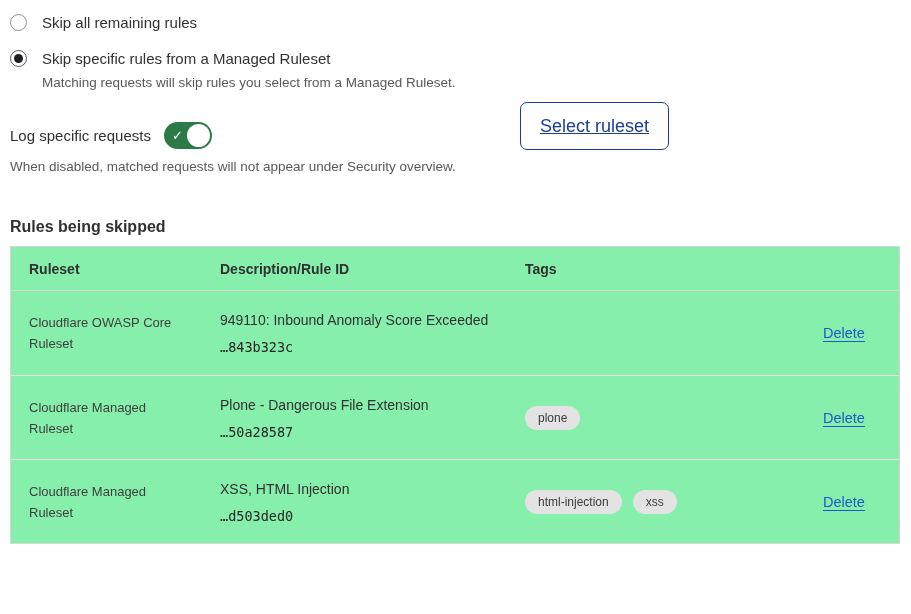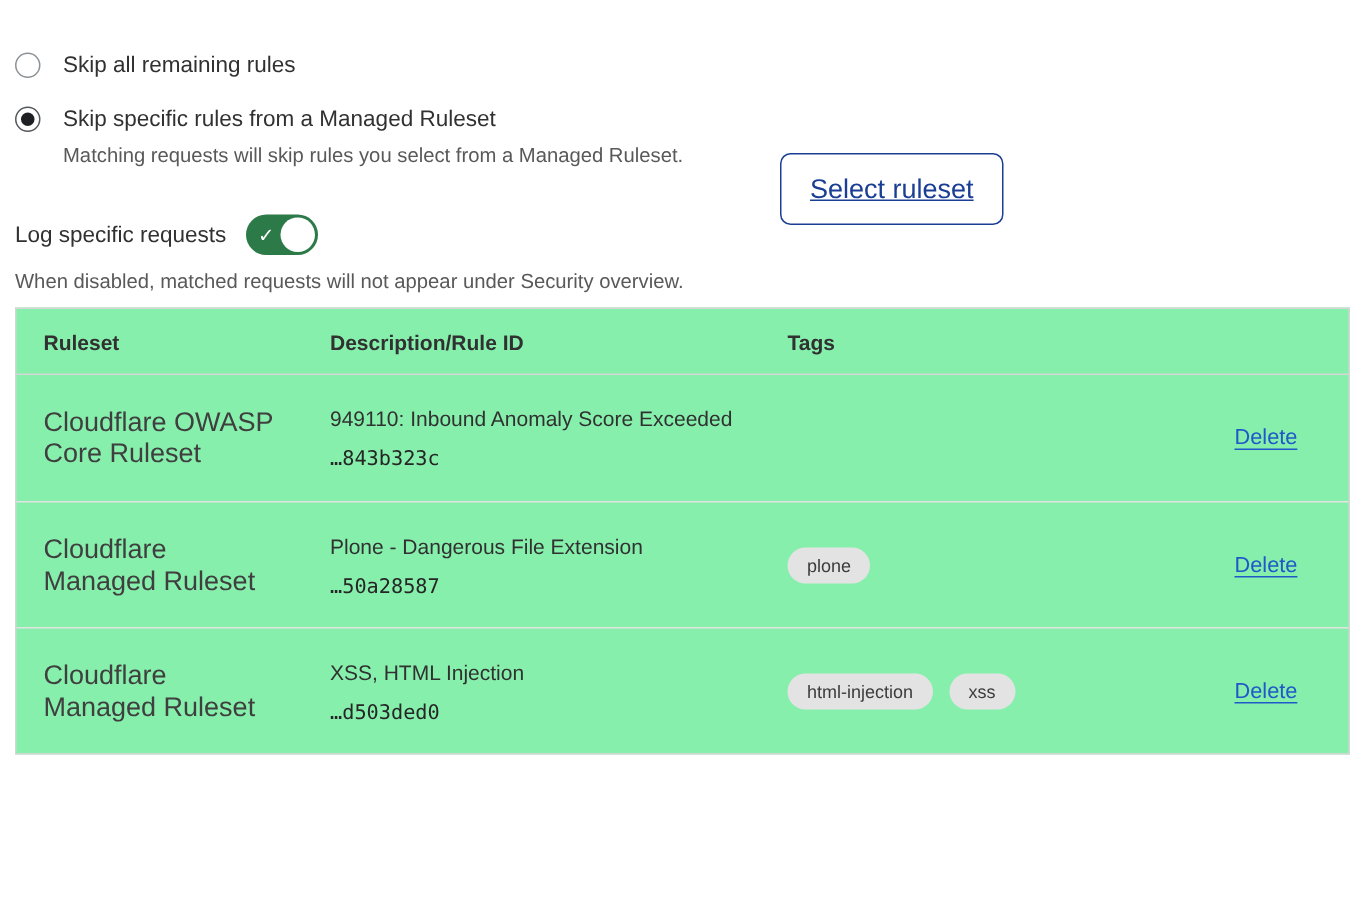--- a/index.html
+++ b/index.html
@@ -12,21 +12,21 @@
     overflow: hidden;
   }
   .page { position: absolute; left: 10px; top: 12px; width: 890px; }
 
   
   .section-heading {
     font-size: 16px;
     font-weight: 700;
     color: #313131;
   }
-  .options { margin-top: 21px; }
+  .options { }
   .option { display: flex; align-items: flex-start; margin-bottom: 15px; }
   .radio {
     width: 17px; height: 17px;
     border: 1px solid #8d9297;
     border-radius: 50%;
     margin-top: 2px;
     flex: none;
     position: relative;
     background: #fff;
     cursor: pointer;
@@ -108,21 +108,21 @@
     border-top: 1px solid #e3e3e3;
   }
   .trow.header {
     height: 44px;
     border-top: none;
     border-bottom: 1px solid #d6d6d6;
   }
   .trow.header + .trow { border-top: none; }
   .cell { padding-left: 18px; padding-right: 12px; }
   .th { font-size: 14px; font-weight: 700; color: #313131; }
-  .ruleset-name { font-size: 18px; color: #3f3f3f; line-height: 21px; }
+  .ruleset-name { font-size: 13px; color: #3f3f3f; line-height: 21px; }
   .desc-line { font-size: 14px; color: #313131; line-height: 18px; }
   .rule-id {
     font-family: "DejaVu Sans Mono", monospace;
     font-size: 13.5px;
     color: #262626;
     margin-top: 10px;
   }
   .tags-cell { display: flex; gap: 11px; align-items: center; }
   .tag {
     background: #e3e3e3;
@@ -167,20 +167,21 @@
 
   <div class="log-row">
     <span class="log-label">Log specific requests</span>
     <span class="toggle">
       <span class="check">✓</span>
       <span class="knob"></span>
     </span>
   </div>
   <div class="log-desc">When disabled, matched requests will not appear under Security overview.</div>
 
+  <div class="table-heading">Rules being skipped</div>
 
   <div class="rules-table">
 
     <div class="trow header">
       <span class="cell th">Ruleset</span>
       <span class="cell th">Description/Rule ID</span>
       <span class="cell th">Tags</span>
       <span class="cell th"></span>
     </div>
 

